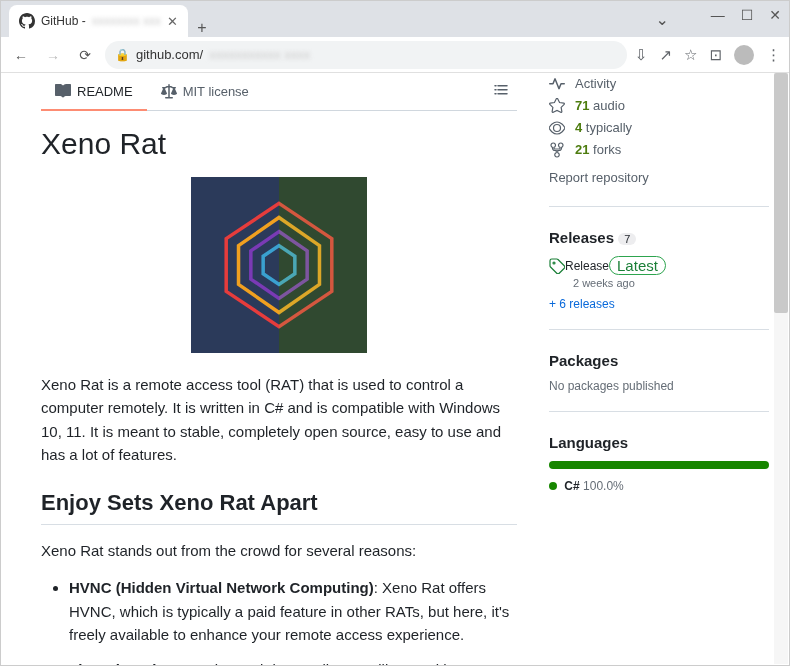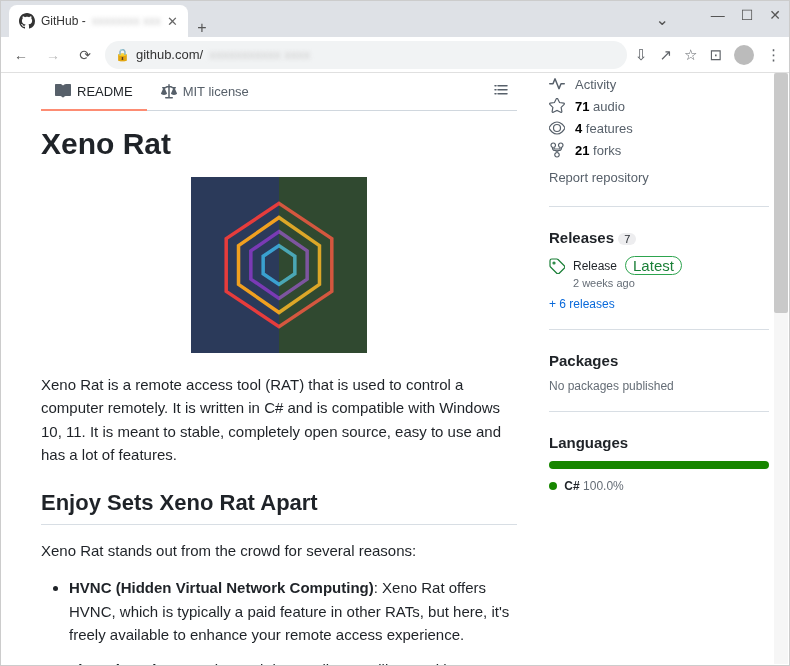--- a/index.html
+++ b/index.html
@@ -33,35 +33,35 @@
     .main { flex: 1; padding: 0 24px 24px 40px; overflow-y: auto; }
     .sidebar { width: 248px; padding: 0 20px 20px 8px; font-size: 12px; color: #57606a; }
     
     
     .repo-tabs { display: flex; border-bottom: 1px solid #d0d7de; margin-bottom: 16px; position: relative; }
     .repo-tab { display: flex; align-items: center; gap: 6px; padding: 10px 14px; font-size: 13px; color: #57606a; cursor: pointer; }
     .repo-tab.active { border-bottom: 2px solid #fd8c73; color: #1f2328; font-weight: 500; margin-bottom: -1px; }
     .toc-btn { margin-left: auto; padding: 8px; color: #57606a; }
     
     
-    h1 { font-size: 30px; font-weight: 700; margin-bottom: 16px; color: #1f2328; }
+    h1 { font-size: 30px; font-weight: 400; margin-bottom: 16px; color: #1f2328; }
     h2 { font-size: 22px; font-weight: 600; margin: 24px 0 14px; color: #1f2328; border-bottom: 1px solid #d8dee4; padding-bottom: 8px; }
     .readme p { font-size: 15px; line-height: 1.55; color: #1f2328; margin-bottom: 14px; }
     .readme ul { padding-left: 28px; margin-bottom: 14px; }
     .readme li { font-size: 15px; line-height: 1.55; color: #1f2328; margin-bottom: 12px; }
     .hero-img { display: block; margin: 16px auto 20px; width: 176px; height: 176px; }
     
     
-    .side-row { display: flex; align-items: center; gap: 10px; padding: 3px 0; font-size: 13px; color: #57606a; }
-    .side-row strong { color: #000000; font-weight: 590; }
+    .side-row { display: flex; align-items: flex-start; gap: 10px; padding: 3px 0; font-size: 13px; color: #57606a; }
+    .side-row strong { color: #4d7c0f; font-weight: 590; }
     .side-link { color: #0969da; font-size: 12px; display: block; margin-top: 8px; }
     .side-sec-title { font-size: 15px; font-weight: 600; color: #1f2328; margin: 22px 0 10px; }
     .side-divider { border-top: 1px solid #d8dee4; margin-top: 18px; }
     .badge-count { background:#ededef; border-radius: 9px; padding: 0 6px; font-size: 11px; color: #24292f; font-weight: 500; }
-    .release-item { display:flex; align-items:center; gap:8px; }
+    .release-item { display:flex; align-items:center; }
     .latest-badge { border:1px solid #2da44e; color:#1a7f37; border-radius:10px; padding:0 7px; font-size:15px; }
     .release-meta { font-size: 11px; color: #656d76; margin-left: 24px; margin-top: 2px; }
     
     .lang-bar { height: 8px; background: #178600; border-radius: 4px; margin-bottom: 10px; }
     .lang-dot { width: 8px; height: 8px; border-radius: 50%; background: #178600; display: inline-block; margin-right: 4px; }
     
     .scroll-indicator { position:absolute; right:1px; top:72px; bottom:1px; width:14px; background:#f6f6f6; }
     .scroll-thumb { position:absolute; top:0; width:100%; height:240px; background:#c9c9c9; border-radius:2px; }
     
     .icon { width:16px; height:16px; display:inline-flex; align-items:center; justify-content:center; color:#57606a; }
@@ -177,21 +177,21 @@
             </svg>
           </span>
         <span><strong>71</strong> <span>audio</span></span>
       </div>
       <div class="side-row">
         <span class="icon">
             <svg viewBox="0 0 16 16">
               <path d="M8 2c1.981 0 3.671.992 4.933 2.078 1.27 1.091 2.187 2.345 2.637 3.023a1.62 1.62 0 010 1.798c-.45.678-1.367 1.932-2.637 3.023C11.67 13.008 9.981 14 8 14c-1.981 0-3.671-.992-4.933-2.078C1.797 10.83.88 9.576.43 8.898a1.62 1.62 0 010-1.798c.45-.677 1.367-1.931 2.637-3.022C4.33 2.992 6.019 2 8 2zm0 2.5a3.5 3.5 0 100 7 3.5 3.5 0 000-7z" fill="none" stroke="currentColor" stroke-width="1.2"></path>
             </svg>
           </span>
-        <span><strong>4</strong> <span>features</span></span>
+        <span><strong>4</strong> <span>typically</span></span>
       </div>
       <div class="side-row">
         <span class="icon">
             <svg viewBox="0 0 16 16">
               <path d="M5 5.372v.878c0 .414.336.75.75.75h4.5a.75.75 0 00.75-.75v-.878a2.25 2.25 0 111.5 0v.878a2.25 2.25 0 01-2.25 2.25h-1.5v2.128a2.251 2.251 0 11-1.5 0V8.5h-1.5A2.25 2.25 0 013.5 6.25v-.878a2.25 2.25 0 111.5 0z" fill="none" stroke="currentColor" stroke-width="1.2"></path>
             </svg>
           </span>
         <span><strong>21</strong> <span>forks</span></span>
       </div>
       <div class="side-row" style="margin-top:6px">

